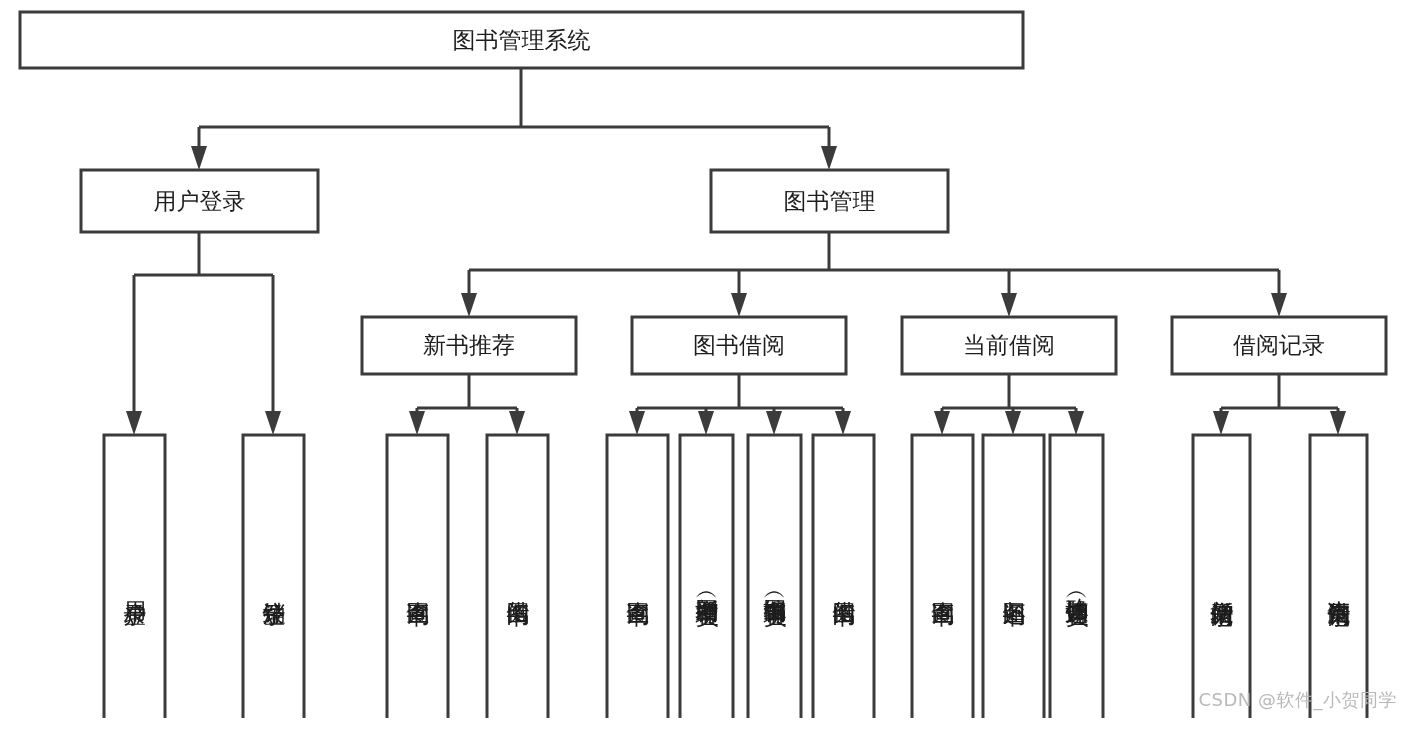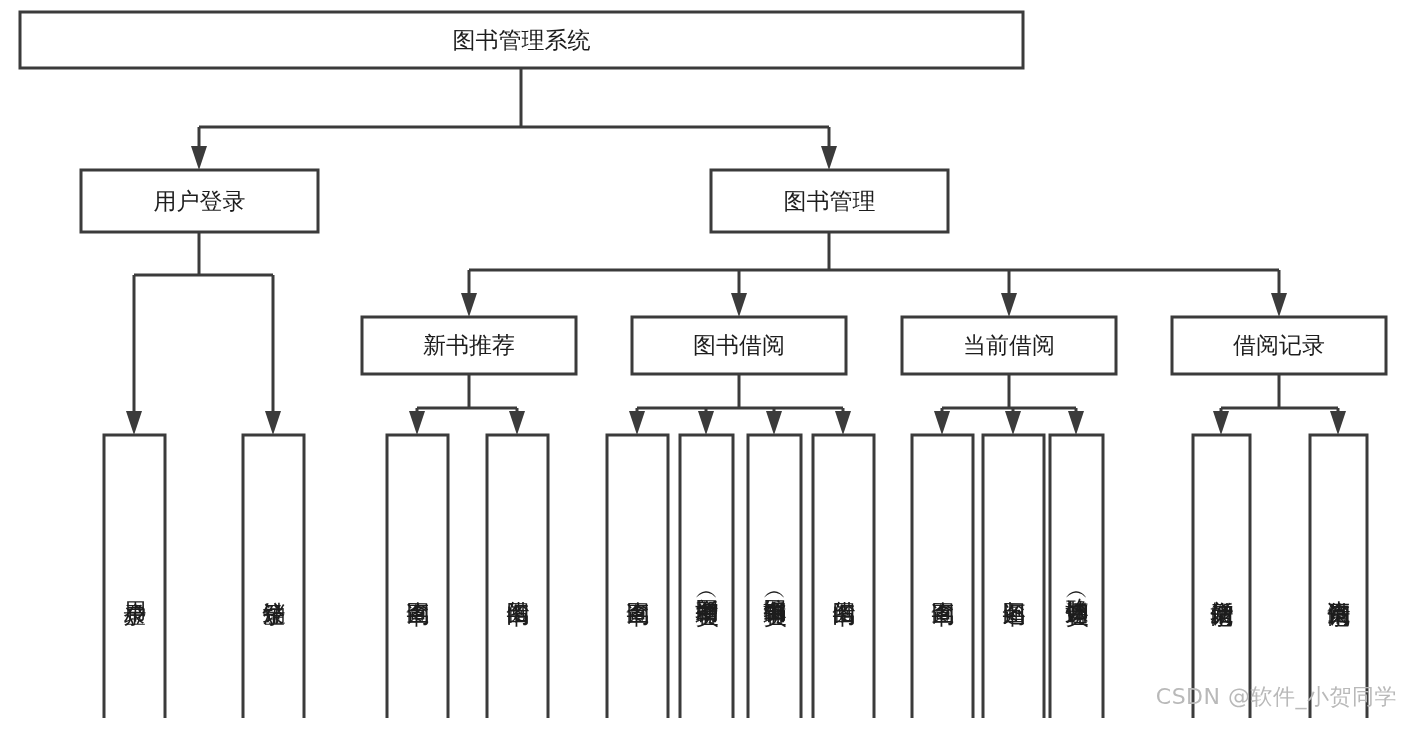--- a/index.html
+++ b/index.html
@@ -60,21 +60,21 @@
     color: #1d1d1d;
     letter-spacing: 1px;
     pointer-events: none;
     white-space: nowrap;
   }
   .watermark {
     position: absolute;
     right: 8px;
     bottom: 6px;
     font-family: "DejaVu Sans", "Liberation Sans", sans-serif;
-    font-size: 22px;
+    font-size: 18px;
     color: #b9b9b9;
     letter-spacing: 0.5px;
     user-select: none;
   }
 </style>
 </head>
 <body>
 
 <div id="stage">
 

